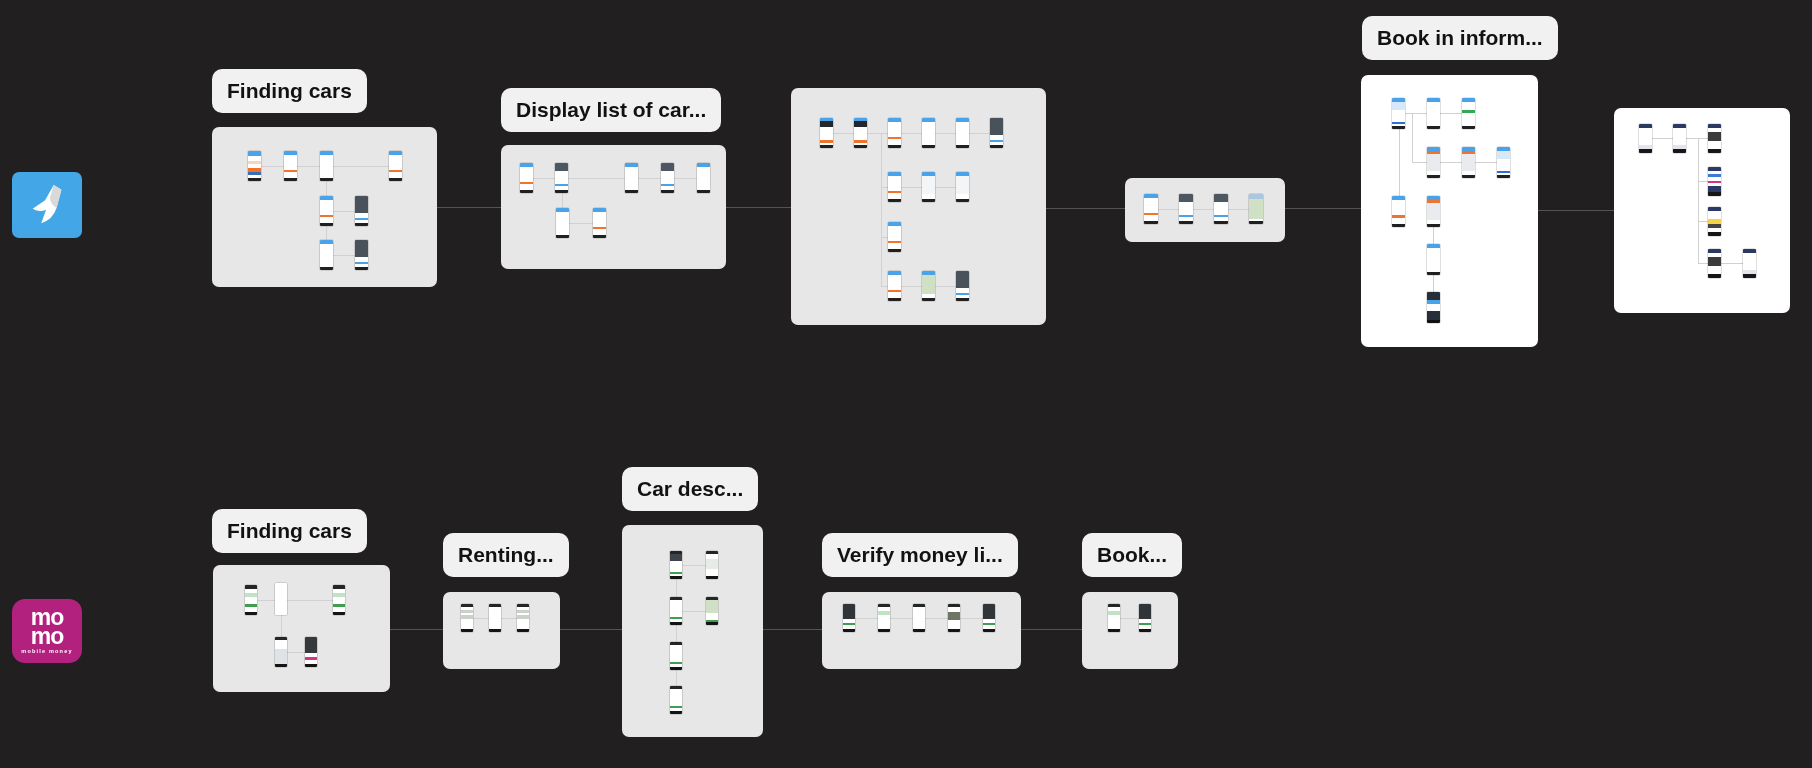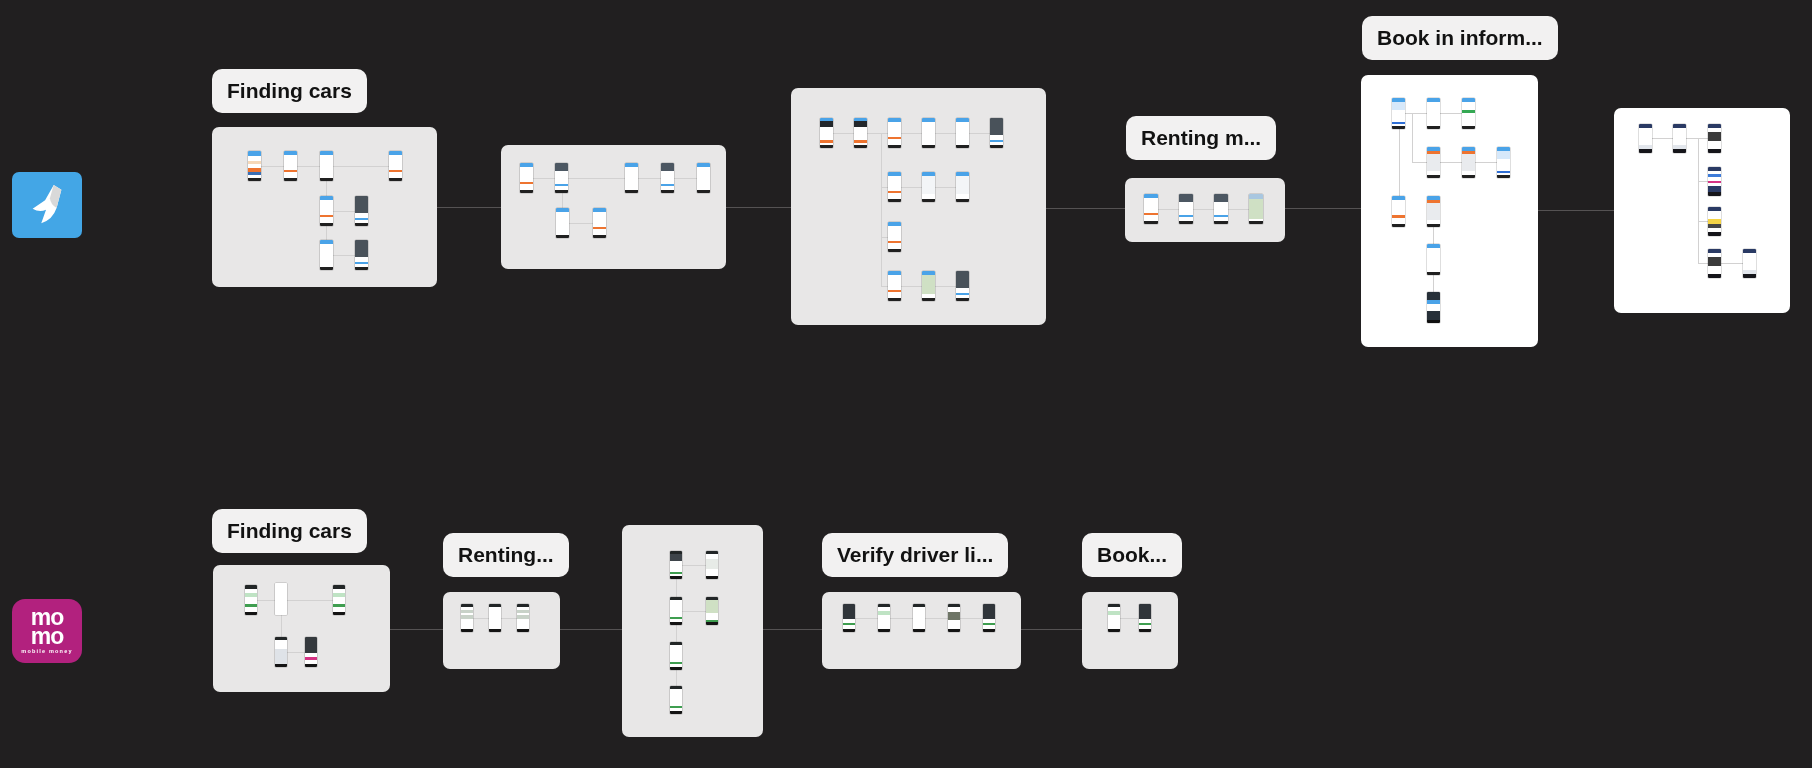--- a/index.html
+++ b/index.html
@@ -147,20 +147,21 @@
       <div style="background: rgb(255, 255, 255); flex-grow: 77;"></div>
       <div style="background: rgb(32, 32, 32); flex-grow: 9;"></div>
     </div>
     <div class="screen" style="left: 593px; top: 208px; width: 13px; height: 30px;">
       <div style="background: rgb(74, 163, 232); flex-grow: 14;"></div>
       <div style="background: rgb(255, 255, 255); flex-grow: 48;"></div>
       <div style="background: rgb(238, 116, 48); flex-grow: 9;"></div>
       <div style="background: rgb(255, 255, 255); flex-grow: 20;"></div>
       <div style="background: rgb(32, 32, 32); flex-grow: 9;"></div>
     </div>
+    <div class="flow-label" style="left: 501px; top: 88px;">Display list of car...</div>
     <div class="flow-box" style="left: 791px; top: 88px; width: 255px; height: 237px; background: rgb(232, 231, 231);"></div>
     <div class="line inner" style="left: 833px; top: 133px; width: 157px; height: 1px;"></div>
     <div class="line inner" style="left: 881px; top: 133px; width: 1px; height: 153px;"></div>
     <div class="line inner" style="left: 881px; top: 187px; width: 75px; height: 1px;"></div>
     <div class="line inner" style="left: 881px; top: 237px; width: 10px; height: 1px;"></div>
     <div class="line inner" style="left: 881px; top: 286px; width: 75px; height: 1px;"></div>
     <div class="screen" style="left: 820px; top: 118px; width: 13px; height: 30px;">
       <div style="background: rgb(74, 163, 232); flex-grow: 10;"></div>
       <div style="background: rgb(35, 39, 43); flex-grow: 20;"></div>
       <div style="background: rgb(255, 255, 255); flex-grow: 44;"></div>
@@ -268,21 +269,20 @@
       <div style="background: rgb(74, 163, 232); flex-grow: 8;"></div>
       <div style="background: rgb(255, 255, 255); flex-grow: 13;"></div>
       <div style="background: rgb(32, 32, 32); flex-grow: 9;"></div>
     </div>
     <div class="screen" style="left: 1249px; top: 194px; width: 14px; height: 30px;">
       <div style="background: rgb(169, 199, 224); flex-grow: 18;"></div>
       <div style="background: rgb(207, 224, 196); flex-grow: 64;"></div>
       <div style="background: rgb(255, 255, 255); flex-grow: 9;"></div>
       <div style="background: rgb(32, 32, 32); flex-grow: 9;"></div>
     </div>
-    <div class="flow-label" style="left: 1126px; top: 116px;">Renting m...</div>
     <div class="flow-box" style="left: 1361px; top: 75px; width: 177px; height: 272px; background: rgb(255, 255, 255);"></div>
     <div class="line inner" style="left: 1405px; top: 113px; width: 63px; height: 1px;"></div>
     <div class="line inner" style="left: 1412px; top: 113px; width: 1px; height: 49px;"></div>
     <div class="line inner" style="left: 1412px; top: 162px; width: 91px; height: 1px;"></div>
     <div class="line inner" style="left: 1399px; top: 129px; width: 1px; height: 82px;"></div>
     <div class="line inner" style="left: 1433px; top: 227px; width: 1px; height: 80px;"></div>
     <div class="screen" style="left: 1392px; top: 98px; width: 13px; height: 31px;">
       <div style="background: rgb(74, 163, 232); flex-grow: 14;"></div>
       <div style="background: rgb(214, 232, 250); flex-grow: 24;"></div>
       <div style="background: rgb(255, 255, 255); flex-grow: 40;"></div>
@@ -512,20 +512,21 @@
       <div style="background: rgb(255, 255, 255); flex-grow: 11;"></div>
       <div style="background: rgb(20, 20, 20); flex-grow: 9;"></div>
     </div>
     <div class="screen" style="left: 670px; top: 686px; width: 12px; height: 28px;">
       <div style="background: rgb(34, 38, 39); flex-grow: 10;"></div>
       <div style="background: rgb(255, 255, 255); flex-grow: 62;"></div>
       <div style="background: rgb(63, 158, 80); flex-grow: 8;"></div>
       <div style="background: rgb(255, 255, 255); flex-grow: 11;"></div>
       <div style="background: rgb(20, 20, 20); flex-grow: 9;"></div>
     </div>
+    <div class="flow-label" style="left: 622px; top: 467px;">Car desc...</div>
     <div class="flow-box" style="left: 822px; top: 592px; width: 199px; height: 77px; background: rgb(232, 231, 231);"></div>
     <div class="line inner" style="left: 855px; top: 618px; width: 128px; height: 1px;"></div>
     <div class="screen" style="left: 843px; top: 604px; width: 12px; height: 28px;">
       <div style="background: rgb(48, 53, 58); flex-grow: 55;"></div>
       <div style="background: rgb(255, 255, 255); flex-grow: 12;"></div>
       <div style="background: rgb(63, 158, 80); flex-grow: 8;"></div>
       <div style="background: rgb(255, 255, 255); flex-grow: 16;"></div>
       <div style="background: rgb(20, 20, 20); flex-grow: 9;"></div>
     </div>
     <div class="screen" style="left: 878px; top: 604px; width: 12px; height: 28px;">
@@ -547,21 +548,21 @@
       <div style="background: rgb(255, 255, 255); flex-grow: 35;"></div>
       <div style="background: rgb(20, 20, 20); flex-grow: 9;"></div>
     </div>
     <div class="screen" style="left: 983px; top: 604px; width: 12px; height: 28px;">
       <div style="background: rgb(48, 53, 58); flex-grow: 55;"></div>
       <div style="background: rgb(255, 255, 255); flex-grow: 12;"></div>
       <div style="background: rgb(63, 158, 80); flex-grow: 8;"></div>
       <div style="background: rgb(255, 255, 255); flex-grow: 16;"></div>
       <div style="background: rgb(20, 20, 20); flex-grow: 9;"></div>
     </div>
-    <div class="flow-label" style="left: 822px; top: 533px;">Verify driver li...</div>
+    <div class="flow-label" style="left: 822px; top: 533px;">Verify money li...</div>
     <div class="flow-box" style="left: 1082px; top: 592px; width: 96px; height: 77px; background: rgb(232, 231, 231);"></div>
     <div class="line inner" style="left: 1120px; top: 618px; width: 19px; height: 1px;"></div>
     <div class="screen" style="left: 1108px; top: 604px; width: 12px; height: 28px;">
       <div style="background: rgb(34, 38, 39); flex-grow: 12;"></div>
       <div style="background: rgb(255, 255, 255); flex-grow: 14;"></div>
       <div style="background: rgb(191, 227, 196); flex-grow: 14;"></div>
       <div style="background: rgb(255, 255, 255); flex-grow: 51;"></div>
       <div style="background: rgb(20, 20, 20); flex-grow: 9;"></div>
     </div>
     <div class="screen" style="left: 1139px; top: 604px; width: 12px; height: 28px;">

